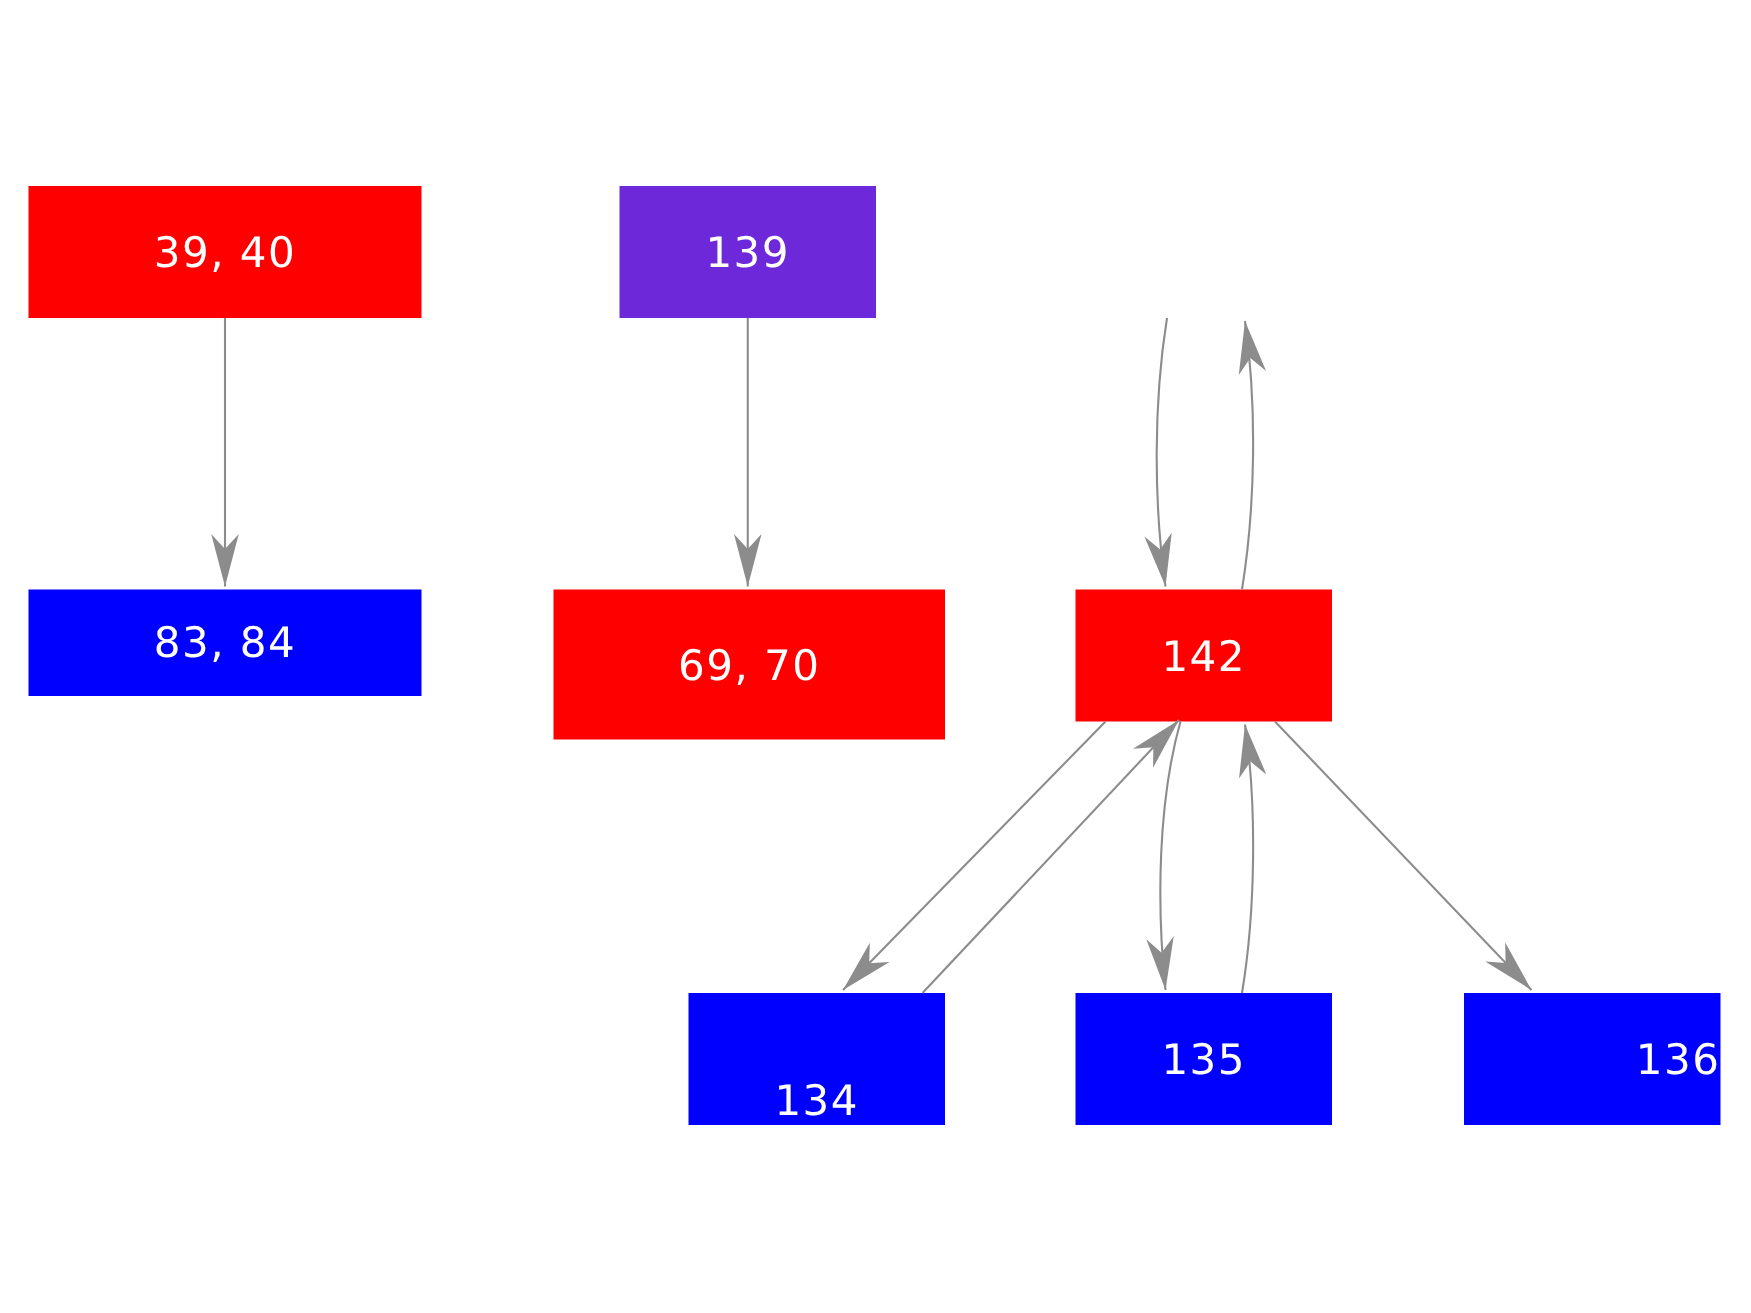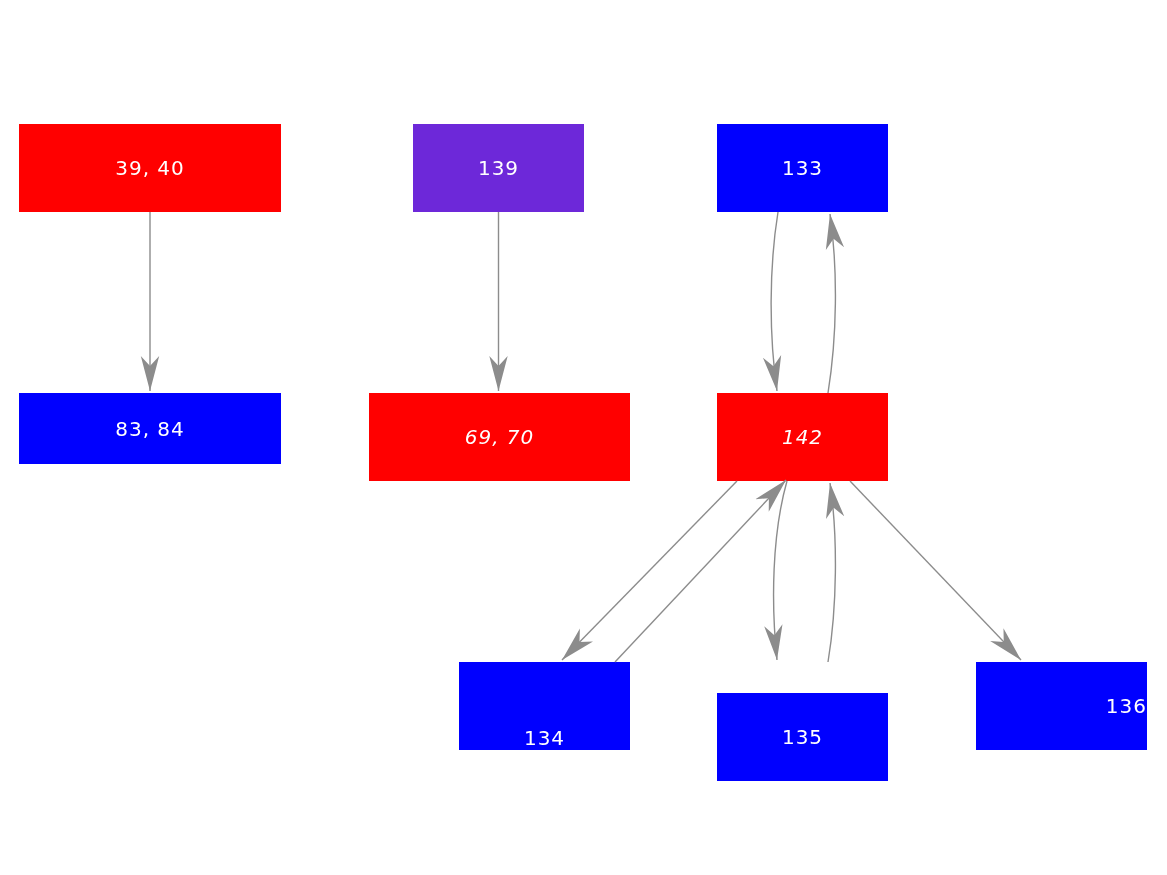--- a/index.html
+++ b/index.html
@@ -31,21 +31,21 @@
   .node {
     position: absolute;
     z-index: 1;
     display: flex;
     align-items: center;
     justify-content: center;
     box-sizing: border-box;
   }
   .node span {
     color: #ffffff;
-    font-size: 20px;
+    font-size: 28px;
     letter-spacing: 1px;
     white-space: nowrap;
   }
 </style>
 </head>
 <body>
 
 <div class="canvas">
   <svg class="edge-layer" viewBox="0 0 1167 875" xmlns="http://www.w3.org/2000/svg">
     <defs>
@@ -64,34 +64,31 @@
         <path d="M 828 662 C 837 608 838 537 830 483" class="edge" stroke="#8c8c8c" marker-end="url(#arrowhead)"></path>
         <path d="M 850 481 L 1021 660" class="edge" stroke="#8c8c8c" marker-end="url(#arrowhead)"></path>
       </g>
   </svg>
 <div class="node" style="left: 19px; top: 124px; width: 262px; height: 88px; background: rgb(255, 0, 0);">
       <span style="color: rgb(255, 255, 255);">39, 40</span>
     </div>
     <div class="node" style="left: 413px; top: 124px; width: 171px; height: 88px; background: #6d28d9;">
       <span style="color: rgb(255, 255, 255);">139</span>
     </div>
-    <div class="node" style="left: 717px; top: 124px; width: 171px; height: 88px; background: rgb(0, 0, 255);">
-      <span style="color: rgb(255, 255, 255);">133</span>
-    </div>
     <div class="node" style="left: 19px; top: 393px; width: 262px; height: 71px; background: rgb(0, 0, 255);">
       <span style="color: rgb(255, 255, 255);">83, 84</span>
     </div>
-    <div class="node" style="left: 369px; top: 393px; width: 261px; height: 88px; background: rgb(255, 0, 0); font-style: italic;">
+    <div class="node" style="left: 369px; top: 393px; width: 261px; height: 100px; background: rgb(255, 0, 0);">
       <span style="color: rgb(255, 255, 255);">69, 70</span>
     </div>
-    <div class="node" style="left: 717px; top: 393px; width: 171px; height: 88px; background: rgb(255, 0, 0); font-style: italic;">
+    <div class="node" style="left: 717px; top: 393px; width: 171px; height: 88px; background: rgb(255, 0, 0);">
       <span style="color: rgb(255, 255, 255);">142</span>
     </div>
     <div class="node" style="left: 459px; top: 662px; width: 171px; height: 88px; background: rgb(0, 0, 255); align-items: flex-end;">
       <span style="color: rgb(255, 255, 255);">134</span>
     </div>
-    <div class="node" style="left: 717px; top: 662px; width: 171px; height: 88px; background: rgb(0, 0, 255); margin-top: 31px;">
+    <div class="node" style="left: 717px; top: 662px; width: 171px; height: 88px; background: rgb(0, 0, 255);">
       <span style="color: rgb(255, 255, 255);">135</span>
     </div>
     <div class="node" style="left: 976px; top: 662px; width: 171px; height: 88px; background: rgb(0, 0, 255); justify-content: flex-end;">
       <span style="color: rgb(255, 255, 255);">136</span>
     </div>
   </div>
 
 </body></html>

